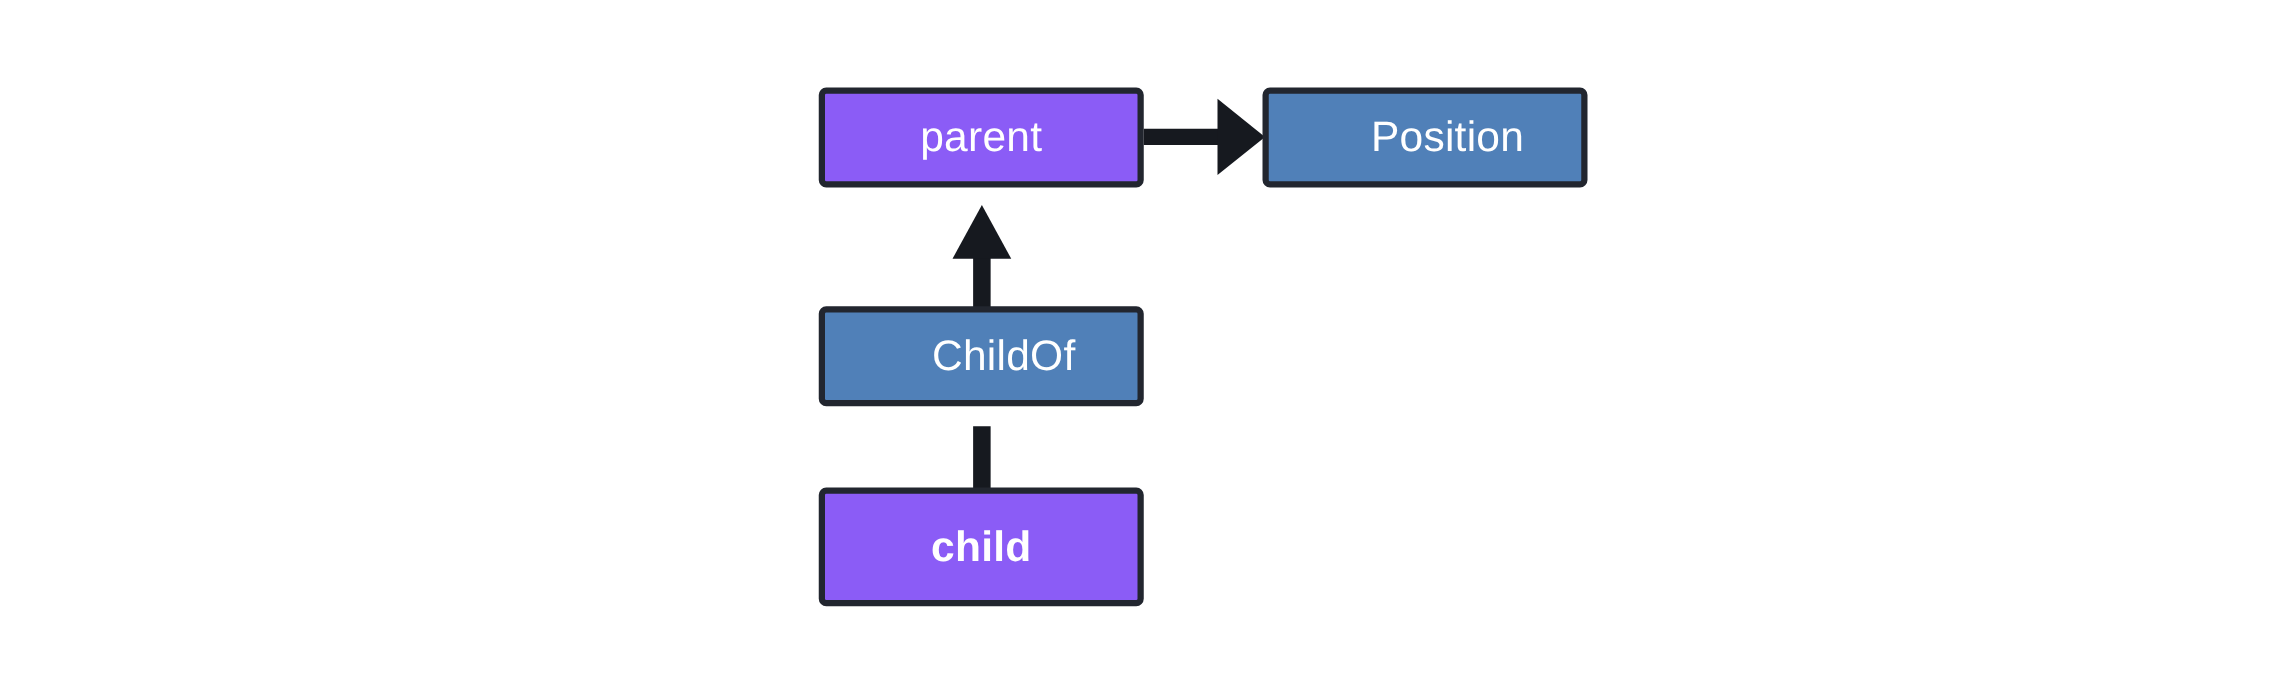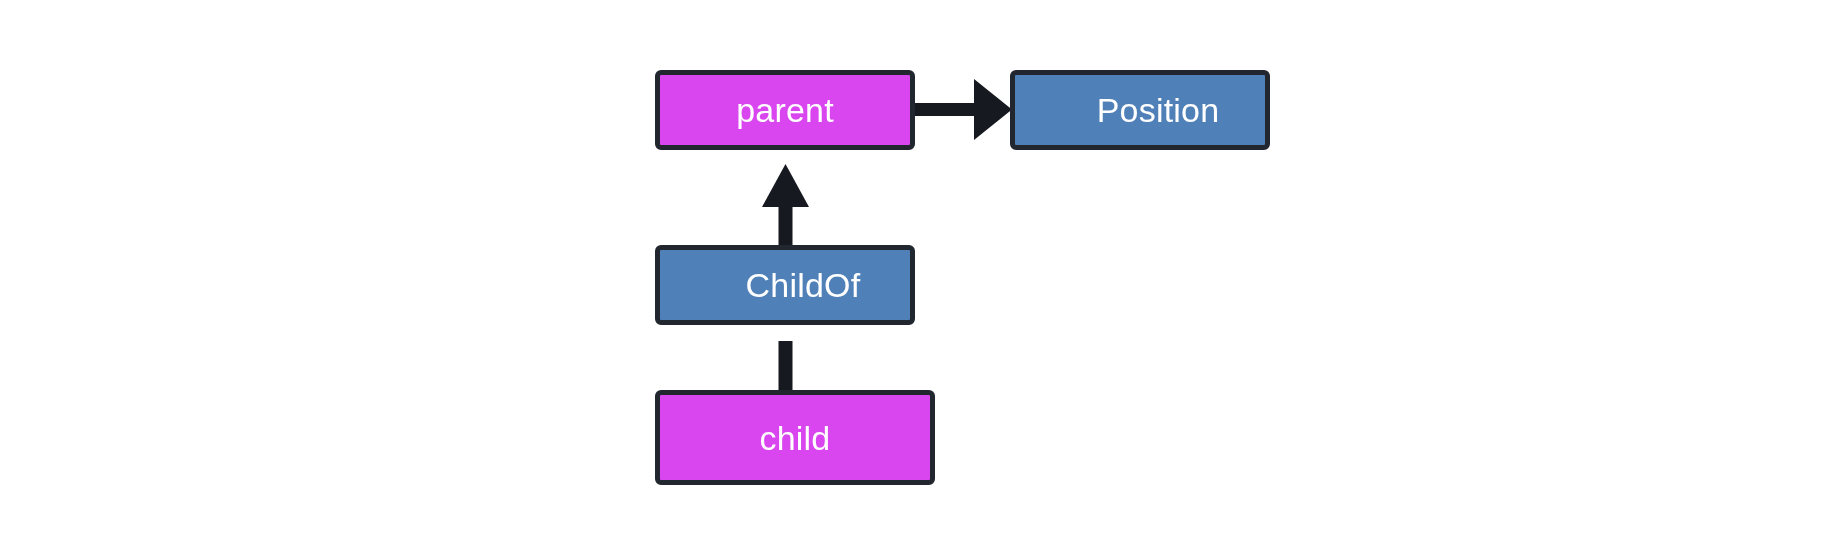--- a/index.html
+++ b/index.html
@@ -33,32 +33,32 @@
     display: flex;
     align-items: center;
     justify-content: center;
     color: #ffffff;
     font-size: 34px;
     line-height: 1;
     letter-spacing: 0.2px;
     white-space: nowrap;
     z-index: 2;
   }
-  .node-green { background: #d946ef; text-align: right; }
+  .node-green { background: #8b5cf6; text-align: right; }
   .node-blue  { background: #5080B8; padding-left: 36px; }
 
   .node-label {
     color: #ffffff;
     font-size: 34px;
   }
 
   #node-parent   { left: 655px;  top: 70px;  width: 260px; height: 80px; }
   #node-position { left: 1010px; top: 70px;  width: 260px; height: 80px; }
   #node-childof  { left: 655px;  top: 245px; width: 260px; height: 80px; }
-  #node-child    { left: 655px;  top: 390px; width: 280px; height: 95px; }
+  #node-child    { left: 655px;  top: 390px; width: 260px; height: 95px; font-weight: bold; }
 </style>
 </head>
 <body>
 
 <div id="canvas">
 
   <svg id="edges" viewBox="0 0 1830 548" width="1830" height="548" xmlns="http://www.w3.org/2000/svg">
 
     <g>
       <rect x="915" y="103" width="75" height="13" fill="#16191F"></rect>

